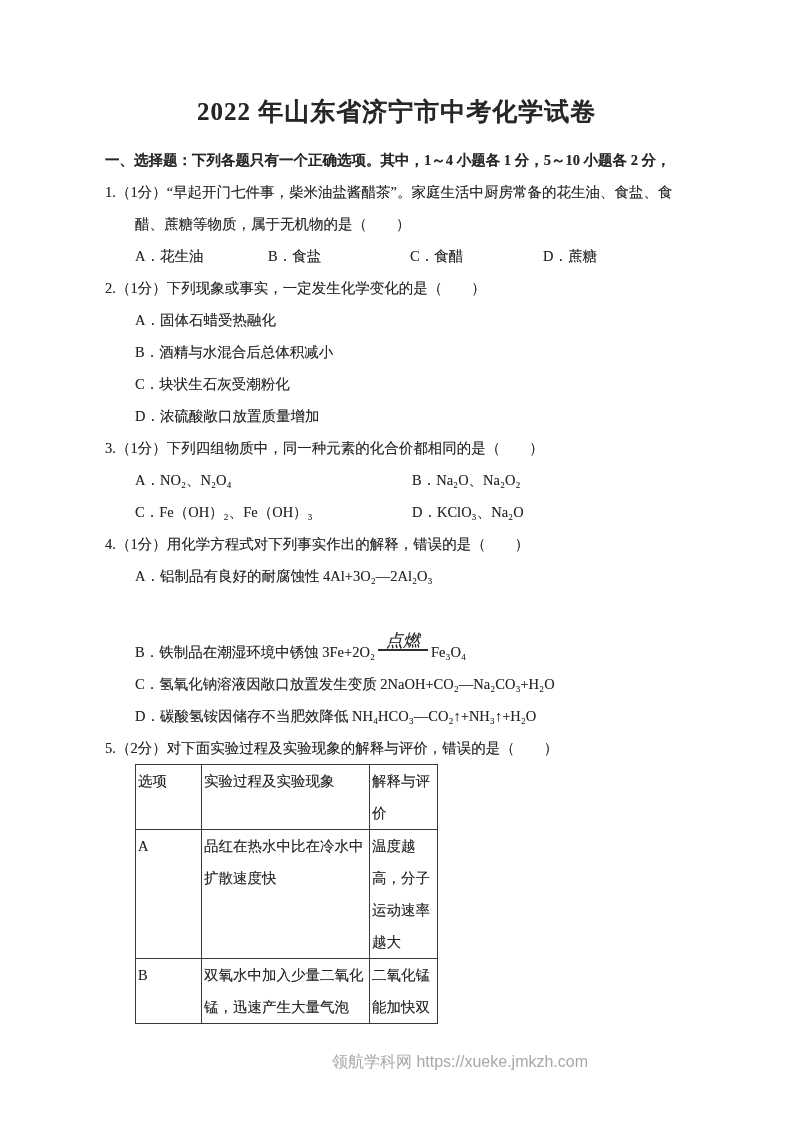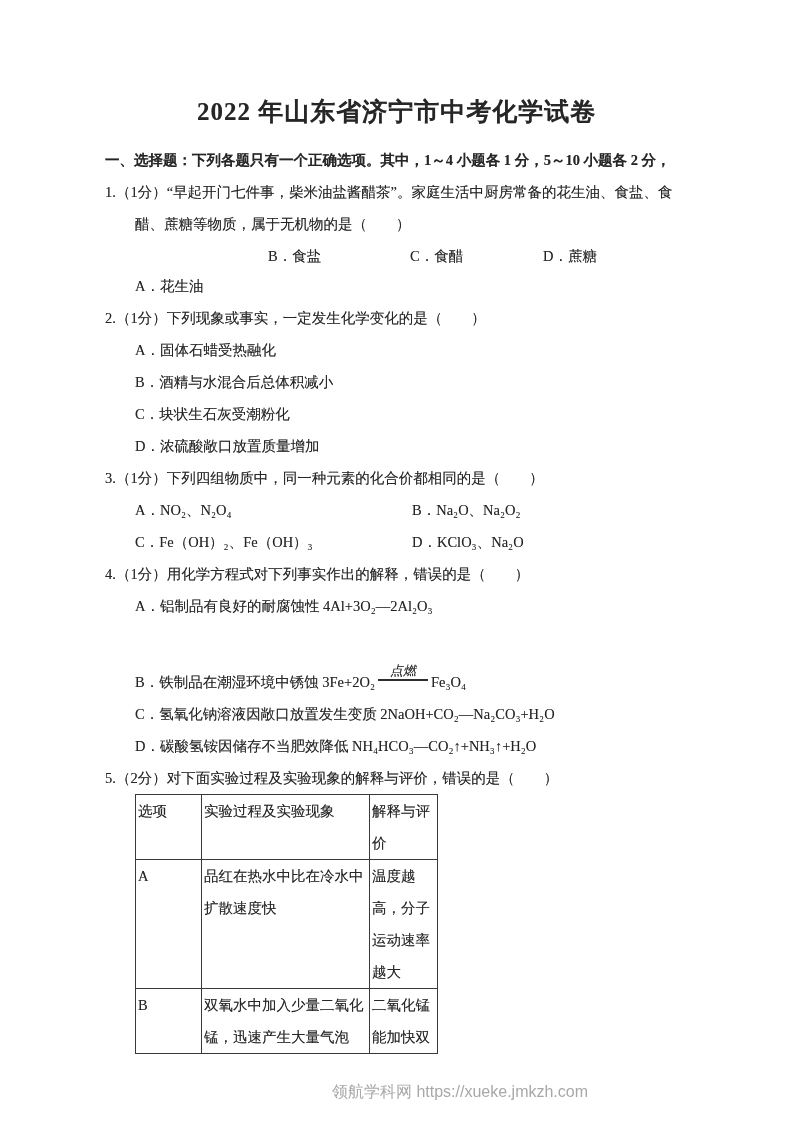--- a/index.html
+++ b/index.html
@@ -31,21 +31,21 @@
   }
   .line {
     line-height: 32px;
     min-height: 32px;
   }
   .bold { font-weight: bold; }
   .indent { padding-left: 30px; }
 
   
   .opt-row { display: flex; }
-  .opt-row .o1 { width: 133px; margin-top: 30px; }
+  .opt-row .o1 { width: 133px; }
   .opt-row .o2 { width: 142px; }
   .opt-row .o3 { width: 133px; }
 
   
   .grid-row { display: flex; }
   .grid-row .c1 { width: 277px; }
 
   
   .gap-top { margin-top: 44px; }
   .rxn {
@@ -55,21 +55,21 @@
     border-bottom: 2px solid #2e2e2e;
     position: relative;
     top: -6px;
     margin: 0 3px;
   }
   .rxn .cond {
     position: absolute;
     bottom: 1px;
     left: 50%;
     transform: translateX(-50%);
-    font-size: 13px;
+    font-size: 17px;
     font-style: italic;
     line-height: 15px;
     white-space: nowrap;
   }
 
   
   .qtable {
     border-collapse: collapse;
     margin-left: 30px;
     table-layout: fixed;

